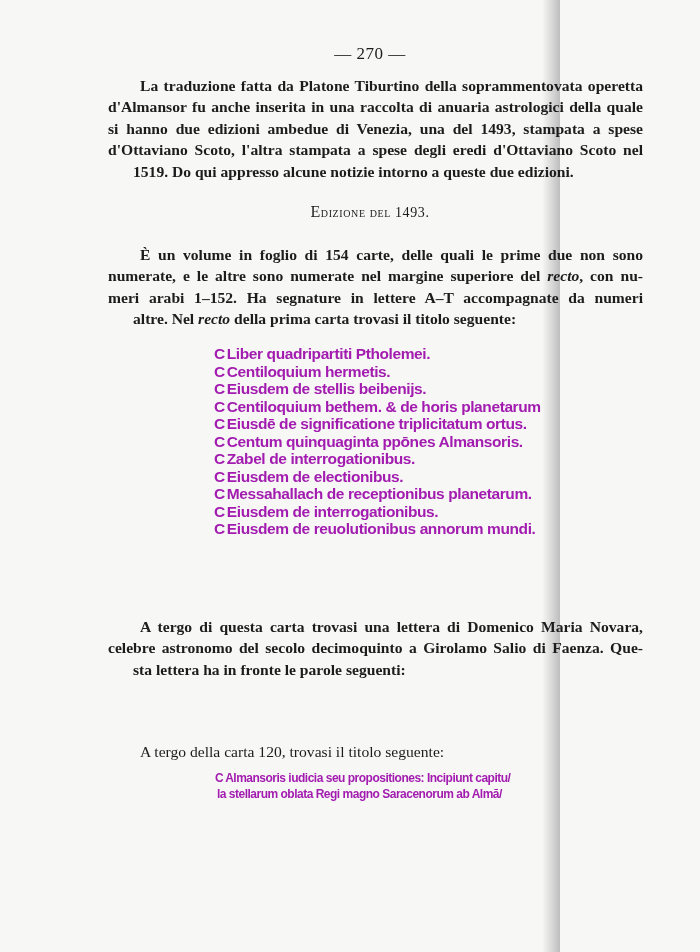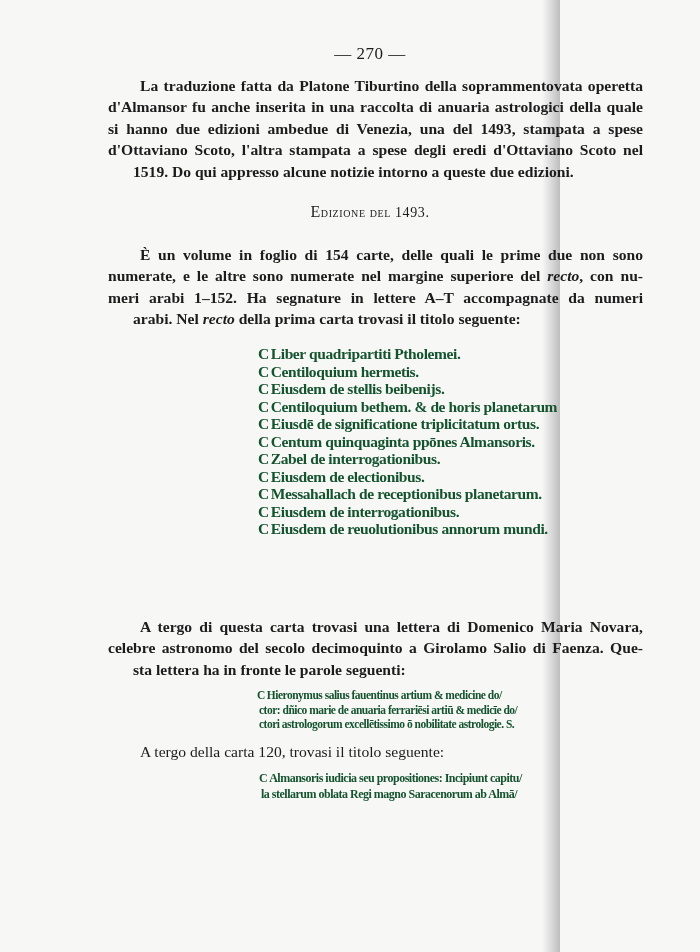--- a/index.html
+++ b/index.html
@@ -25,24 +25,23 @@
     .para .line { display: block; text-align: justify; text-align-last: justify; font-weight: bold; }
     .para .line.last { text-align-last: left; margin-left: 25px; }
     .para .line.ind { text-indent: 32px; }
     .heading {
       position: absolute; top: 203px; left: 0; width: 740px; text-align: center;
       font-size: 14px; letter-spacing: 0.6px; font-variant: small-caps;
     }
     .heading .cap { font-size: 16px; }
     .gothic {
       position: absolute;
-      font-family: Liberation Serif, serif;
-      font-weight: bold; color: #14532d;
+      font-family: Liberation Sans, sans-serif;
+      font-weight: bold; color: #a21caf;
       letter-spacing: -0.4px;
-      margin-left: 44px;
     }
     .gothic .gl { display: block; white-space: nowrap; }
     .gothic .pil { font-weight: bold; margin-right: 2px; }
     .title-list { left: 214px; top: 345px; font-size: 15.5px; line-height: 17.5px; }
     .letter-block { left: 213px; top: 688px; font-size: 11.5px; line-height: 14.5px; letter-spacing: -0.5px; }
     .letter-block .gl.cont { padding-left: 2px; }
     .title-2 { left: 215px; top: 770px; font-size: 12px; line-height: 16px; letter-spacing: -0.5px; }
     .title-2 .gl.cont { padding-left: 2px; }
     i { font-style: italic; }
   </style>
@@ -63,21 +62,21 @@
   </div>
 
   <div class="heading">
     <span class="cap">E</span><span>dizione del 1493.</span>
   </div>
 
   <div class="para" style="top:244px;">
     <span class="line ind">È un volume in foglio di 154 carte, delle quali le prime due non sono</span>
     <span class="line"><span>numerate, e le altre sono numerate nel margine superiore del </span><i>recto</i><span>, con nu-</span></span>
     <span class="line">meri arabi 1–152. Ha segnature in lettere A–T accompagnate da numeri</span>
-    <span class="line last"><span>arabi. Nel </span><i>recto</i><span> della prima carta trovasi il titolo seguente:</span></span>
+    <span class="line last"><span>altre. Nel </span><i>recto</i><span> della prima carta trovasi il titolo seguente:</span></span>
   </div>
 
   <div class="gothic title-list">
     <span class="gl"><span class="pil">C</span><span>Liber quadripartiti Ptholemei.</span></span>
     <span class="gl"><span class="pil">C</span><span>Centiloquium hermetis.</span></span>
     <span class="gl"><span class="pil">C</span><span>Eiusdem de stellis beibenijs.</span></span>
     <span class="gl"><span class="pil">C</span><span>Centiloquium bethem. &amp; de horis planetarum</span></span>
     <span class="gl"><span class="pil">C</span><span>Eiusdē de significatione triplicitatum ortus.</span></span>
     <span class="gl"><span class="pil">C</span><span>Centum quinquaginta ppōnes Almansoris.</span></span>
     <span class="gl"><span class="pil">C</span><span>Zabel de interrogationibus.</span></span>
@@ -86,25 +85,20 @@
     <span class="gl"><span class="pil">C</span><span>Eiusdem de interrogationibus.</span></span>
     <span class="gl"><span class="pil">C</span><span>Eiusdem de reuolutionibus annorum mundi.</span></span>
   </div>
 
   <div class="para" style="top:616px;">
     <span class="line ind">A tergo di questa carta trovasi una lettera di Domenico Maria Novara,</span>
     <span class="line">celebre astronomo del secolo decimoquinto a Girolamo Salio di Faenza. Que-</span>
     <span class="line last">sta lettera ha in fronte le parole seguenti:</span>
   </div>
 
-  <div class="gothic letter-block">
-    <span class="gl"><span class="pil">C</span><span>Hieronymus salius fauentinus artium &amp; medicine do/</span></span>
-    <span class="gl cont">ctor: dñico marie de anuaria ferrariēsi artiū &amp; medicīe do/</span>
-    <span class="gl cont">ctori astrologorum excellētissimo ō nobilitate astrologie. S.</span>
-  </div>
 
   <div class="para" style="top:741px; left:140px; width:500px;">
     <span>A tergo della carta 120, trovasi il titolo seguente:</span>
   </div>
 
   <div class="gothic title-2">
     <span class="gl"><span class="pil">C</span><span>Almansoris iudicia seu propositiones: Incipiunt capitu/</span></span>
     <span class="gl cont">la stellarum oblata Regi magno Saracenorum ab Almā/</span>
   </div>
 </div>

